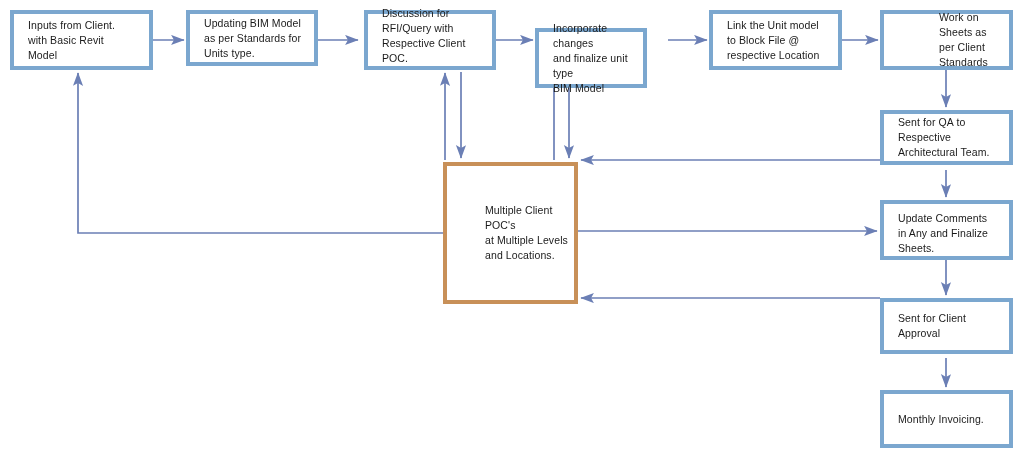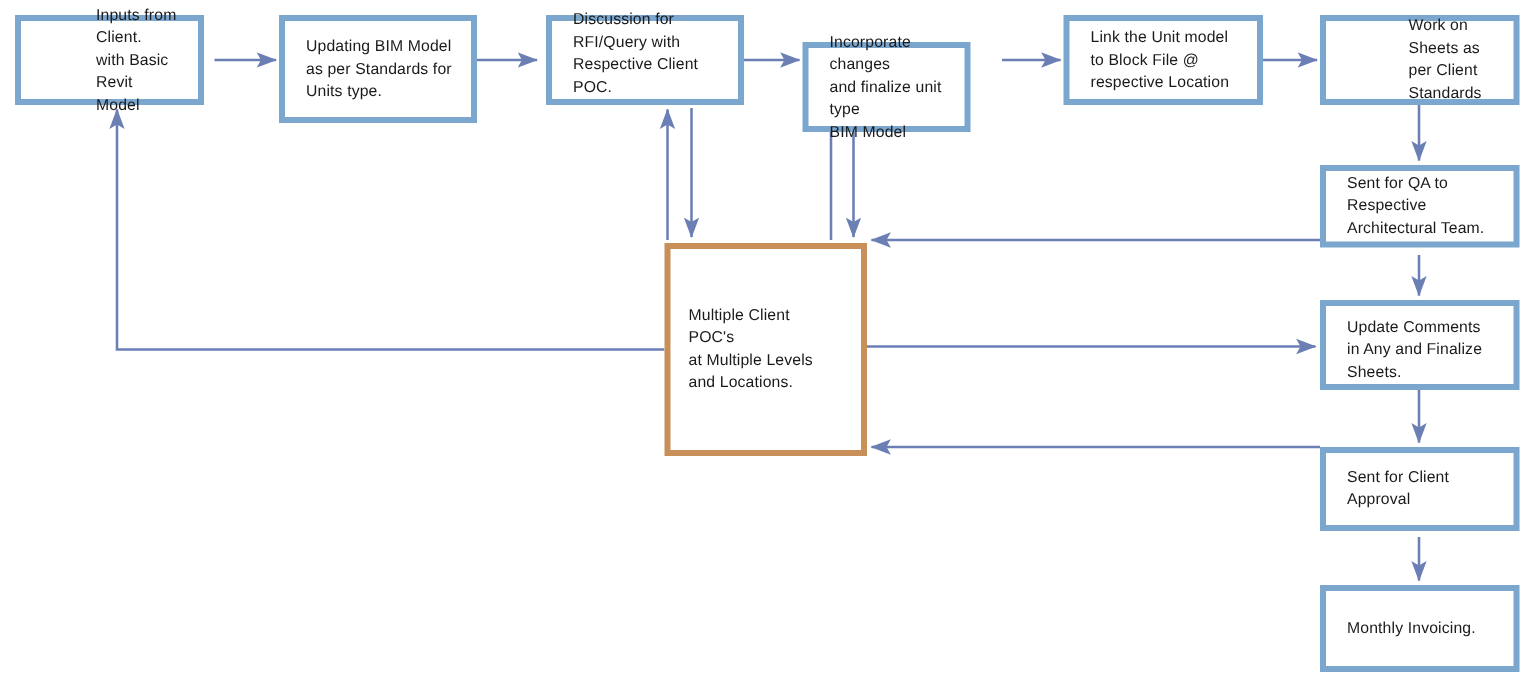--- a/index.html
+++ b/index.html
@@ -37,21 +37,21 @@
     font-size: 10.5px;
     line-height: 15px;
     color: #1a1a1a;
     padding-left: 14px;
     padding-right: 6px;
     white-space: pre-line;
     text-align: left;
     letter-spacing: 0.1px;
   }
   .node.orange .node-label {
-    padding-left: 12px;
+    padding-left: 38px;
   }
   svg#wires {
     position: absolute;
     left: 0;
     top: 0;
     width: 1024px;
     height: 454px;
     z-index: 1;
     overflow: visible;
   }
@@ -89,27 +89,27 @@
       <line x1="880" y1="160" x2="581" y2="160"></line>
 
       <line x1="578" y1="231" x2="877" y2="231"></line>
 
       <line x1="880" y1="298" x2="581" y2="298"></line>
 
       <path d="M443,233 L78,233 L78,73"></path>
     </g>
   </svg>
 
-  <div class="node blue" style="left:10px; top:10px; width:126px; height:60px;padding-left:36px;">
+  <div class="node blue" style="left:10px; top:10px; width:143px; height:60px;">
     <span class="node-label">Inputs from Client.
 with Basic Revit
 Model</span>
   </div>
 
-  <div class="node blue" style="left:186px; top:10px; width:132px; height:72px;">
+  <div class="node blue" style="left:186px; top:10px; width:132px; height:56px;">
     <span class="node-label">Updating BIM Model
 as per Standards for
 Units type.</span>
   </div>
 
   <div class="node blue" style="left:364px; top:10px; width:132px; height:60px;align-items:flex-end;">
     <span class="node-label">Discussion for
 RFI/Query with
 Respective Client POC.</span>
   </div>

